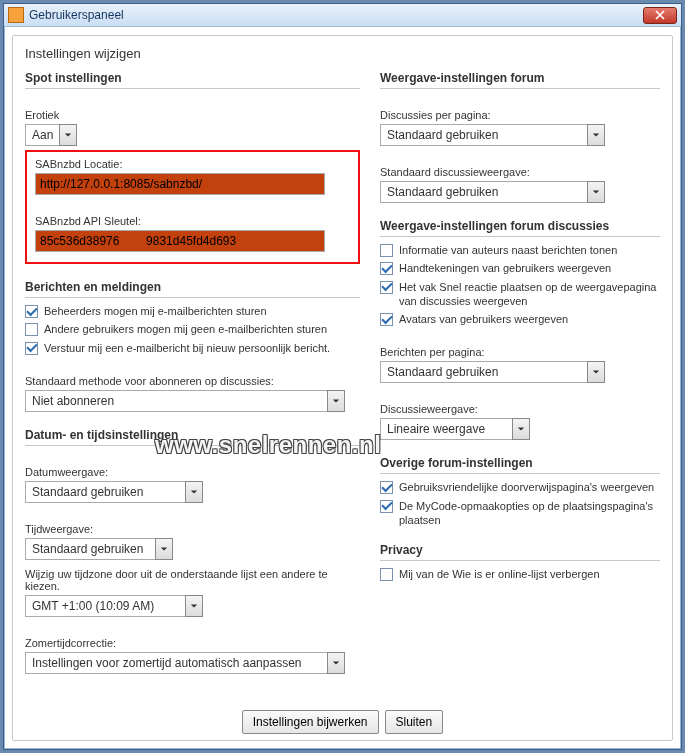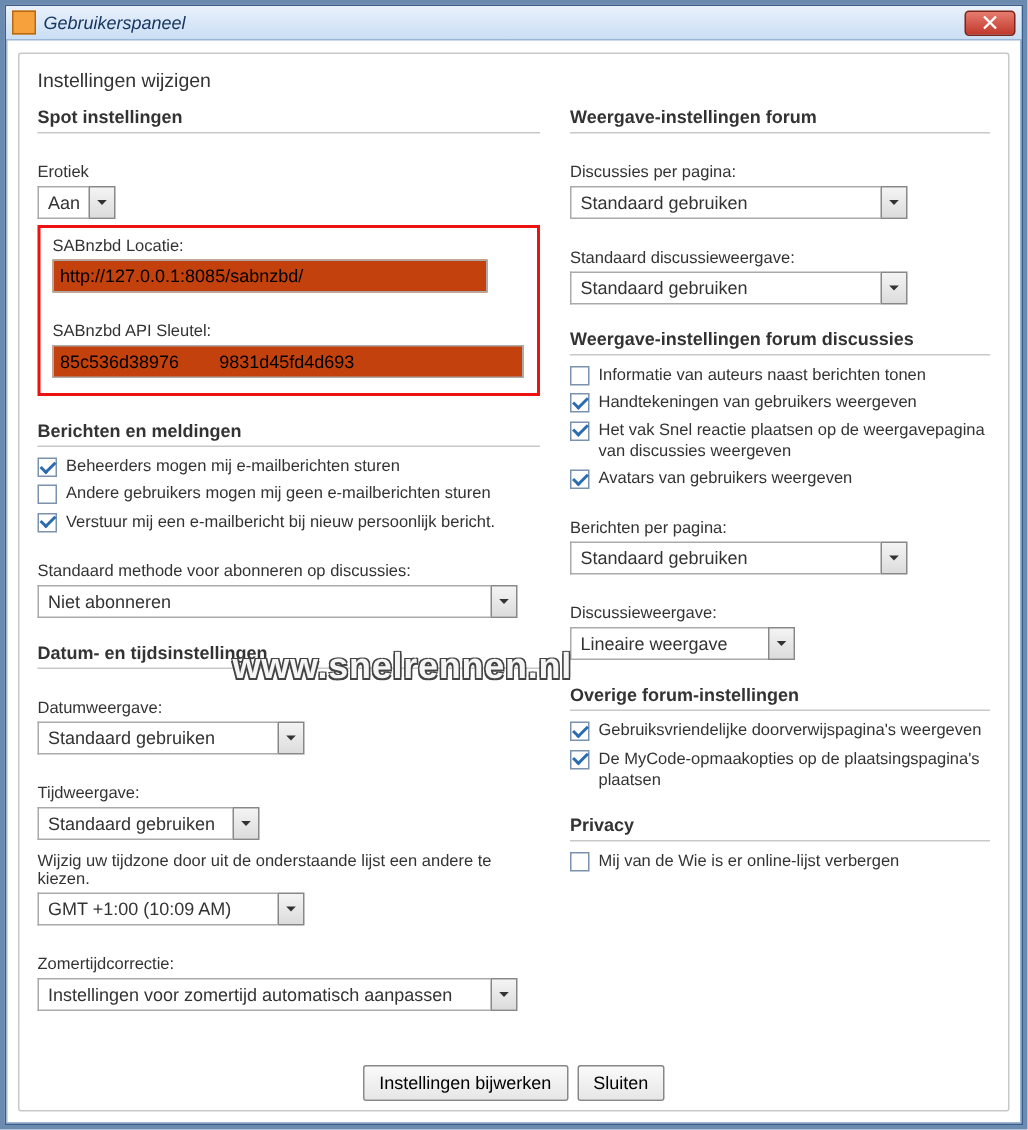--- a/index.html
+++ b/index.html
@@ -20,21 +20,20 @@
     display: flex;
     flex-direction: column;
   }
   .titlebar {
     height: 23px;
     background: linear-gradient(#e9f1fb, #cadef4);
     border-bottom: 1px solid #9cb6d6;
     display: flex;
     align-items: center;
     padding: 0 4px;
-    font-style: italic;
   }
   .titlebar .app-icon {
     width: 16px; height: 16px;
     background: #f7a13d;
     border: 1px solid #b56a0f;
     margin-right: 5px;
     position: relative;
   }
   .titlebar .title {
     flex: 1;
@@ -213,21 +212,21 @@
                 <svg viewBox="0 0 10 10">
                   <path d="M1 3 L5 7 L9 3 Z" fill="#333"></path>
                 </svg>
               </div>
           </div>
 
           <div class="highlight-box">
             <div class="field-label" style="margin-top:0">SABnzbd Locatie:</div>
             <input class="text-input" style="width: 290px;" value="http://127.0.0.1:8085/sabnzbd/">
             <div class="field-label">SABnzbd API Sleutel:</div>
-            <input class="text-input" style="width: 314px;" value="85c536d38976        9831d45fd4d693">
+            <input class="text-input" style="width: 290px;" value="85c536d38976        9831d45fd4d693">
           </div>
 
           <div class="section-head">Berichten en meldingen</div>
           <div class="check-row">
               <div class="cb checked"></div>
               <span>Beheerders mogen mij e-mailberichten sturen</span>
             </div>
           <div class="check-row">
               <div class="cb"></div>
               <span>Andere gebruikers mogen mij geen e-mailberichten sturen</span>

